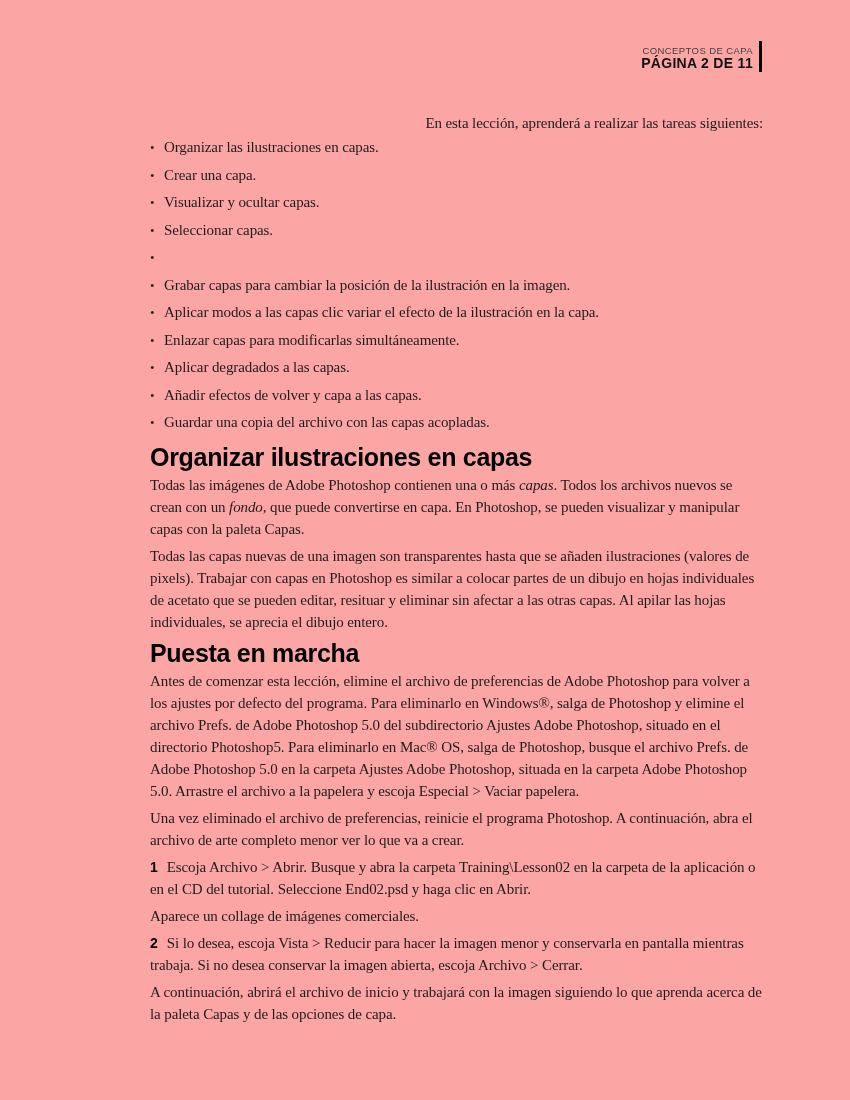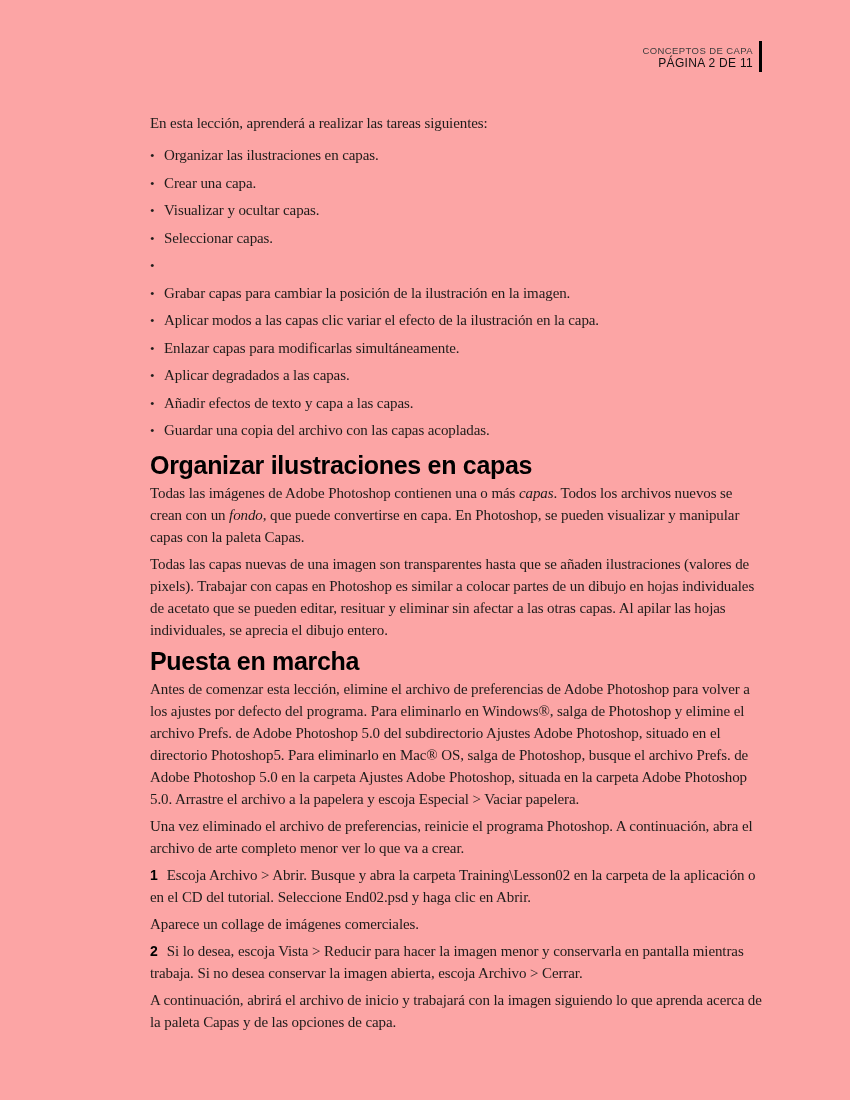--- a/index.html
+++ b/index.html
@@ -27,22 +27,22 @@
     font-family: "Liberation Sans", sans-serif;
   }
   .kicker {
     font-size: 9.5px;
     letter-spacing: 0.4px;
     color: #3d3d3d;
     line-height: 13px;
     font-weight: 400;
   }
   .pagenum {
-    font-size: 12px;
-    font-weight: 400;
+    font-size: 14px;
+    font-weight: 700;
     letter-spacing: 0.3px;
     color: #111111;
     line-height: 13px;
   }
   .header-bar {
     width: 3px;
     height: 31px;
     background: #000000;
   }
 
@@ -53,21 +53,21 @@
     top: 112px;
     width: 613px;
   }
   .body {
     font-size: 15px;
     line-height: 22px;
     letter-spacing: -0.1px;
     margin: 0 0 5px 0;
     color: #1e1c1a;
   }
-  .intro { margin-bottom: 8px; }
+  .intro { margin-bottom: 0; text-align: right; }
 
   .bullets {
     list-style: none;
     margin: 0;
     padding: 0;
   }
   .bullet-item {
     display: flex;
     align-items: baseline;
     line-height: 27.5px;
@@ -149,21 +149,21 @@
       <li class="bullet-item">
           <span class="dot">•</span>
           <span class="bullet-text">Enlazar capas para modificarlas simultáneamente.</span>
         </li>
       <li class="bullet-item">
           <span class="dot">•</span>
           <span class="bullet-text">Aplicar degradados a las capas.</span>
         </li>
       <li class="bullet-item">
           <span class="dot">•</span>
-          <span class="bullet-text">Añadir efectos de texto y capa a las capas.</span>
+          <span class="bullet-text">Añadir efectos de volver y capa a las capas.</span>
         </li>
       <li class="bullet-item">
           <span class="dot">•</span>
           <span class="bullet-text">Guardar una copia del archivo con las capas acopladas.</span>
         </li>
     </ul>
 
     <h2 class="heading">Organizar ilustraciones en capas</h2>
 
     <p class="body"><span>Todas las imágenes de Adobe Photoshop contienen una o más </span><span class="it">capas</span><span>. Todos los archivos nuevos se crean con un </span><span class="it">fondo</span><span>, que puede convertirse en capa. En Photoshop, se pueden visualizar y manipular capas con la paleta Capas.</span></p>

